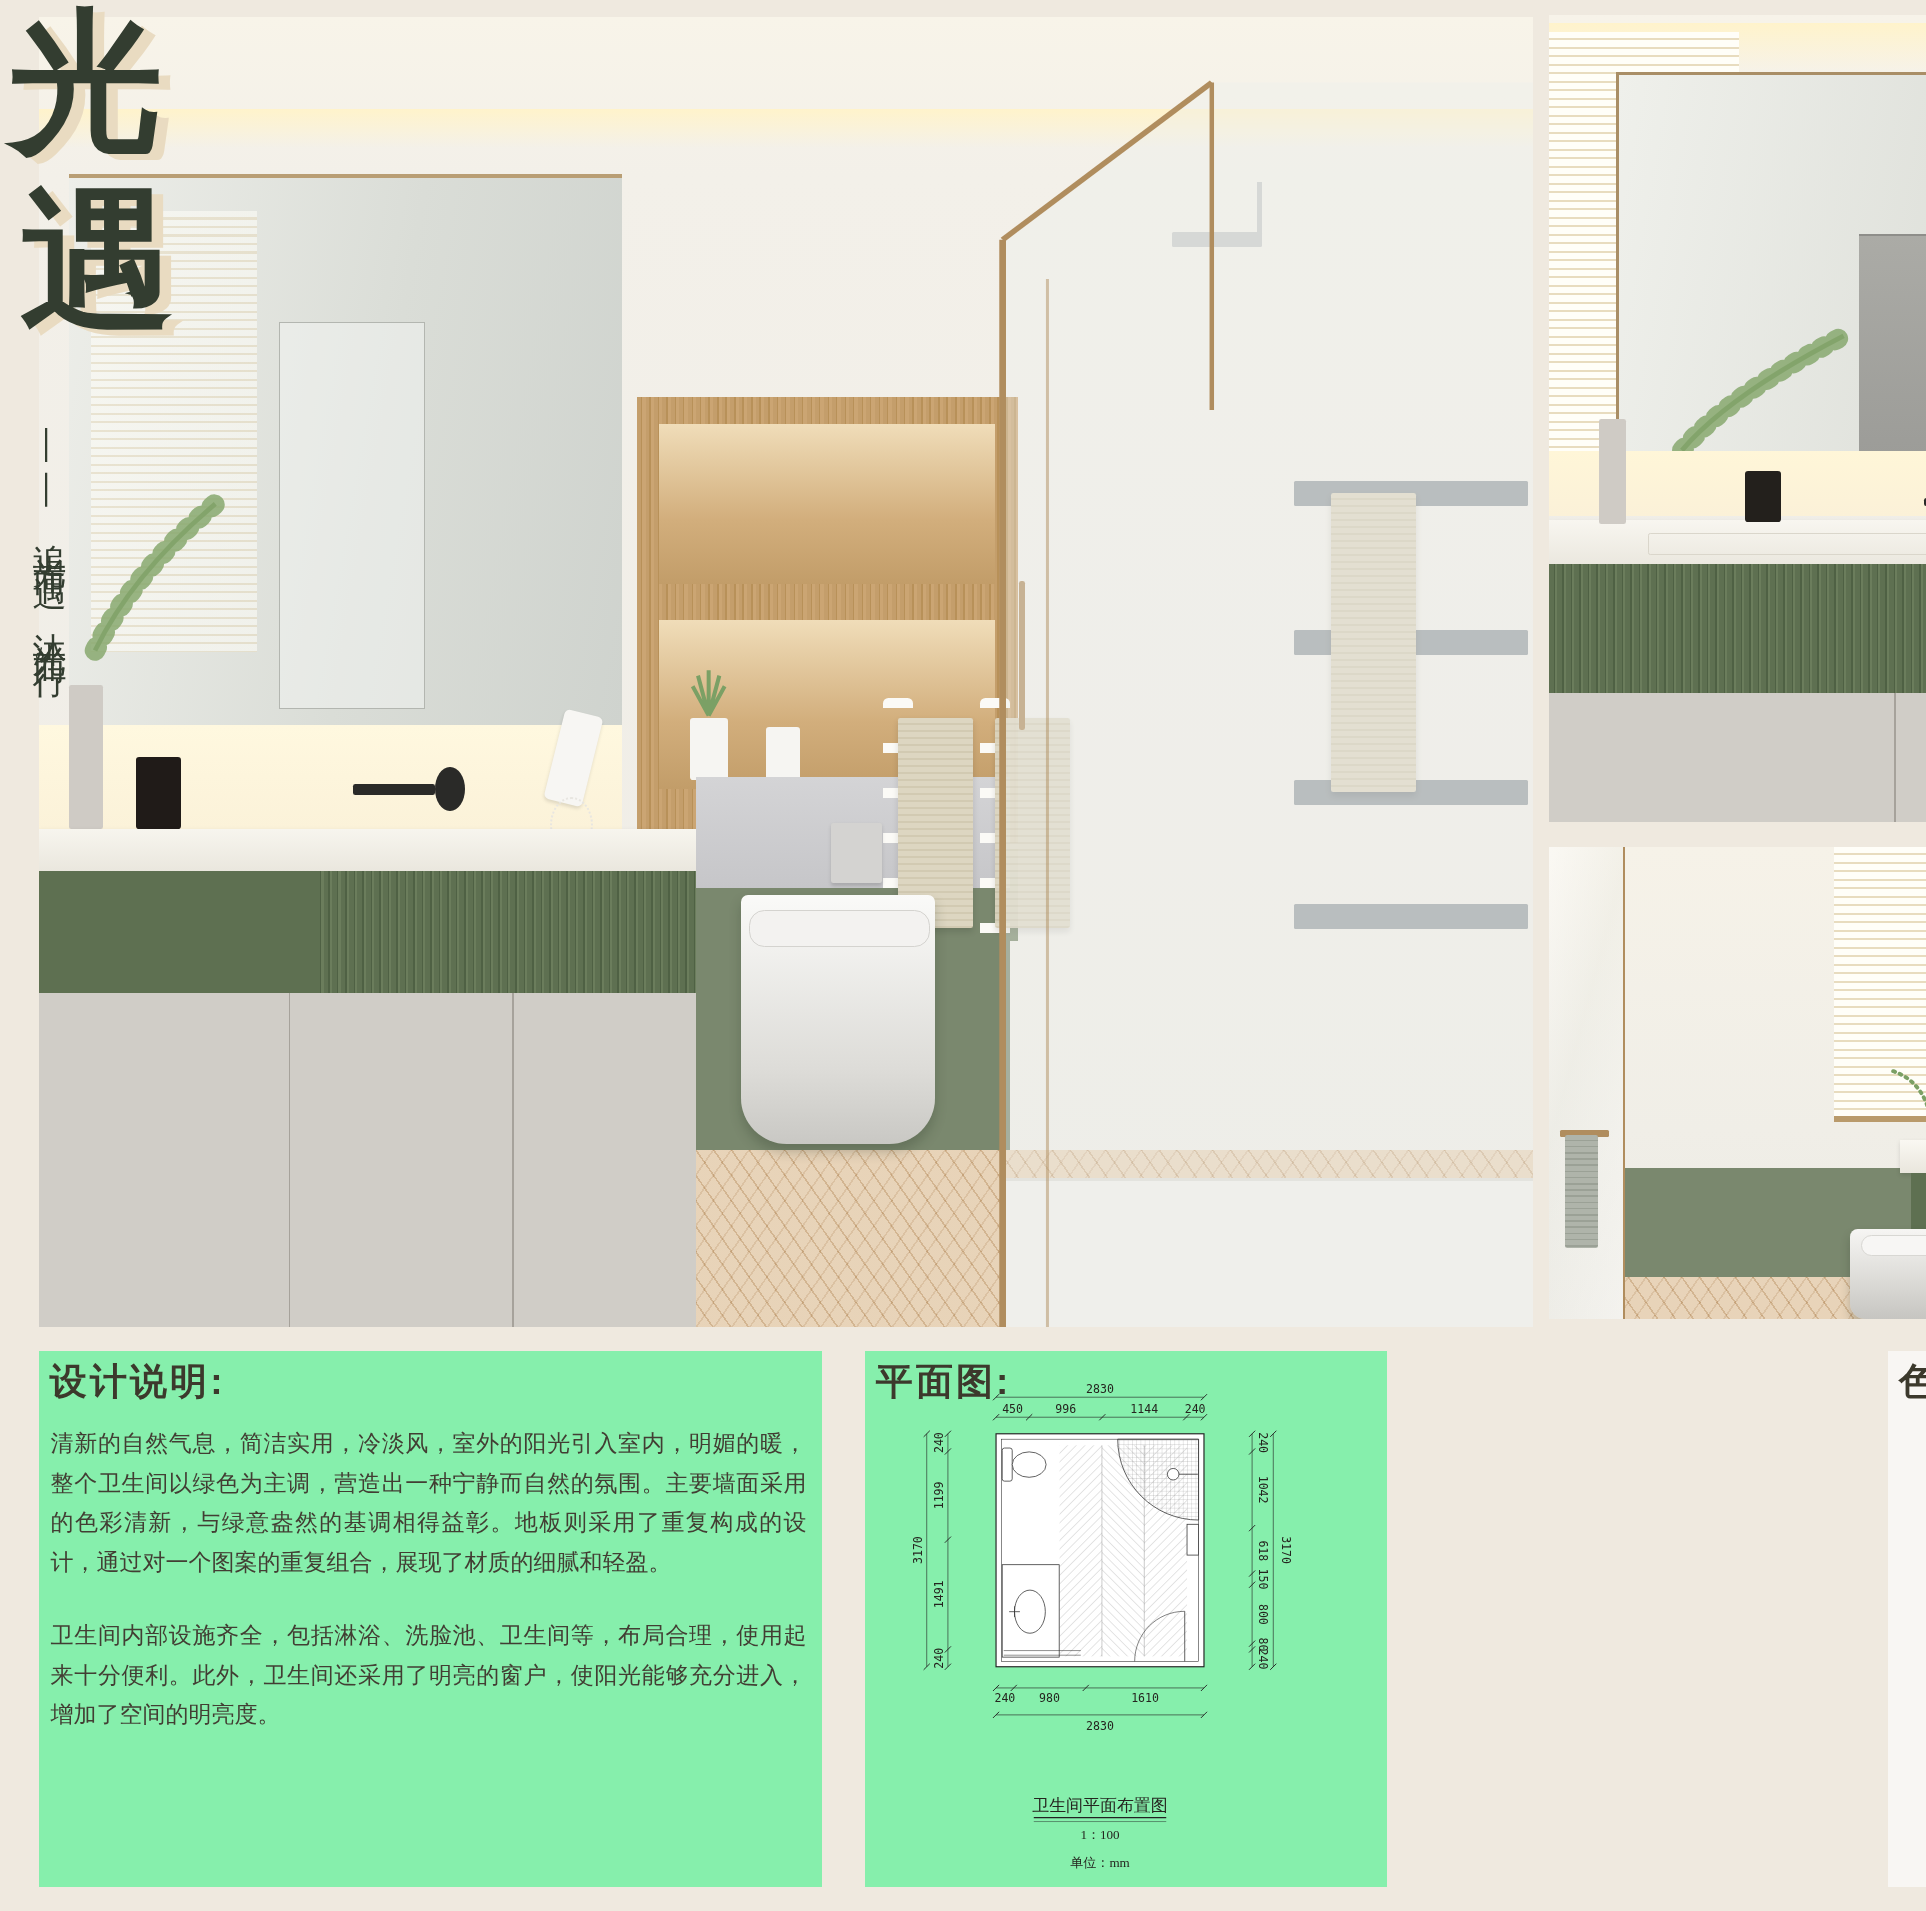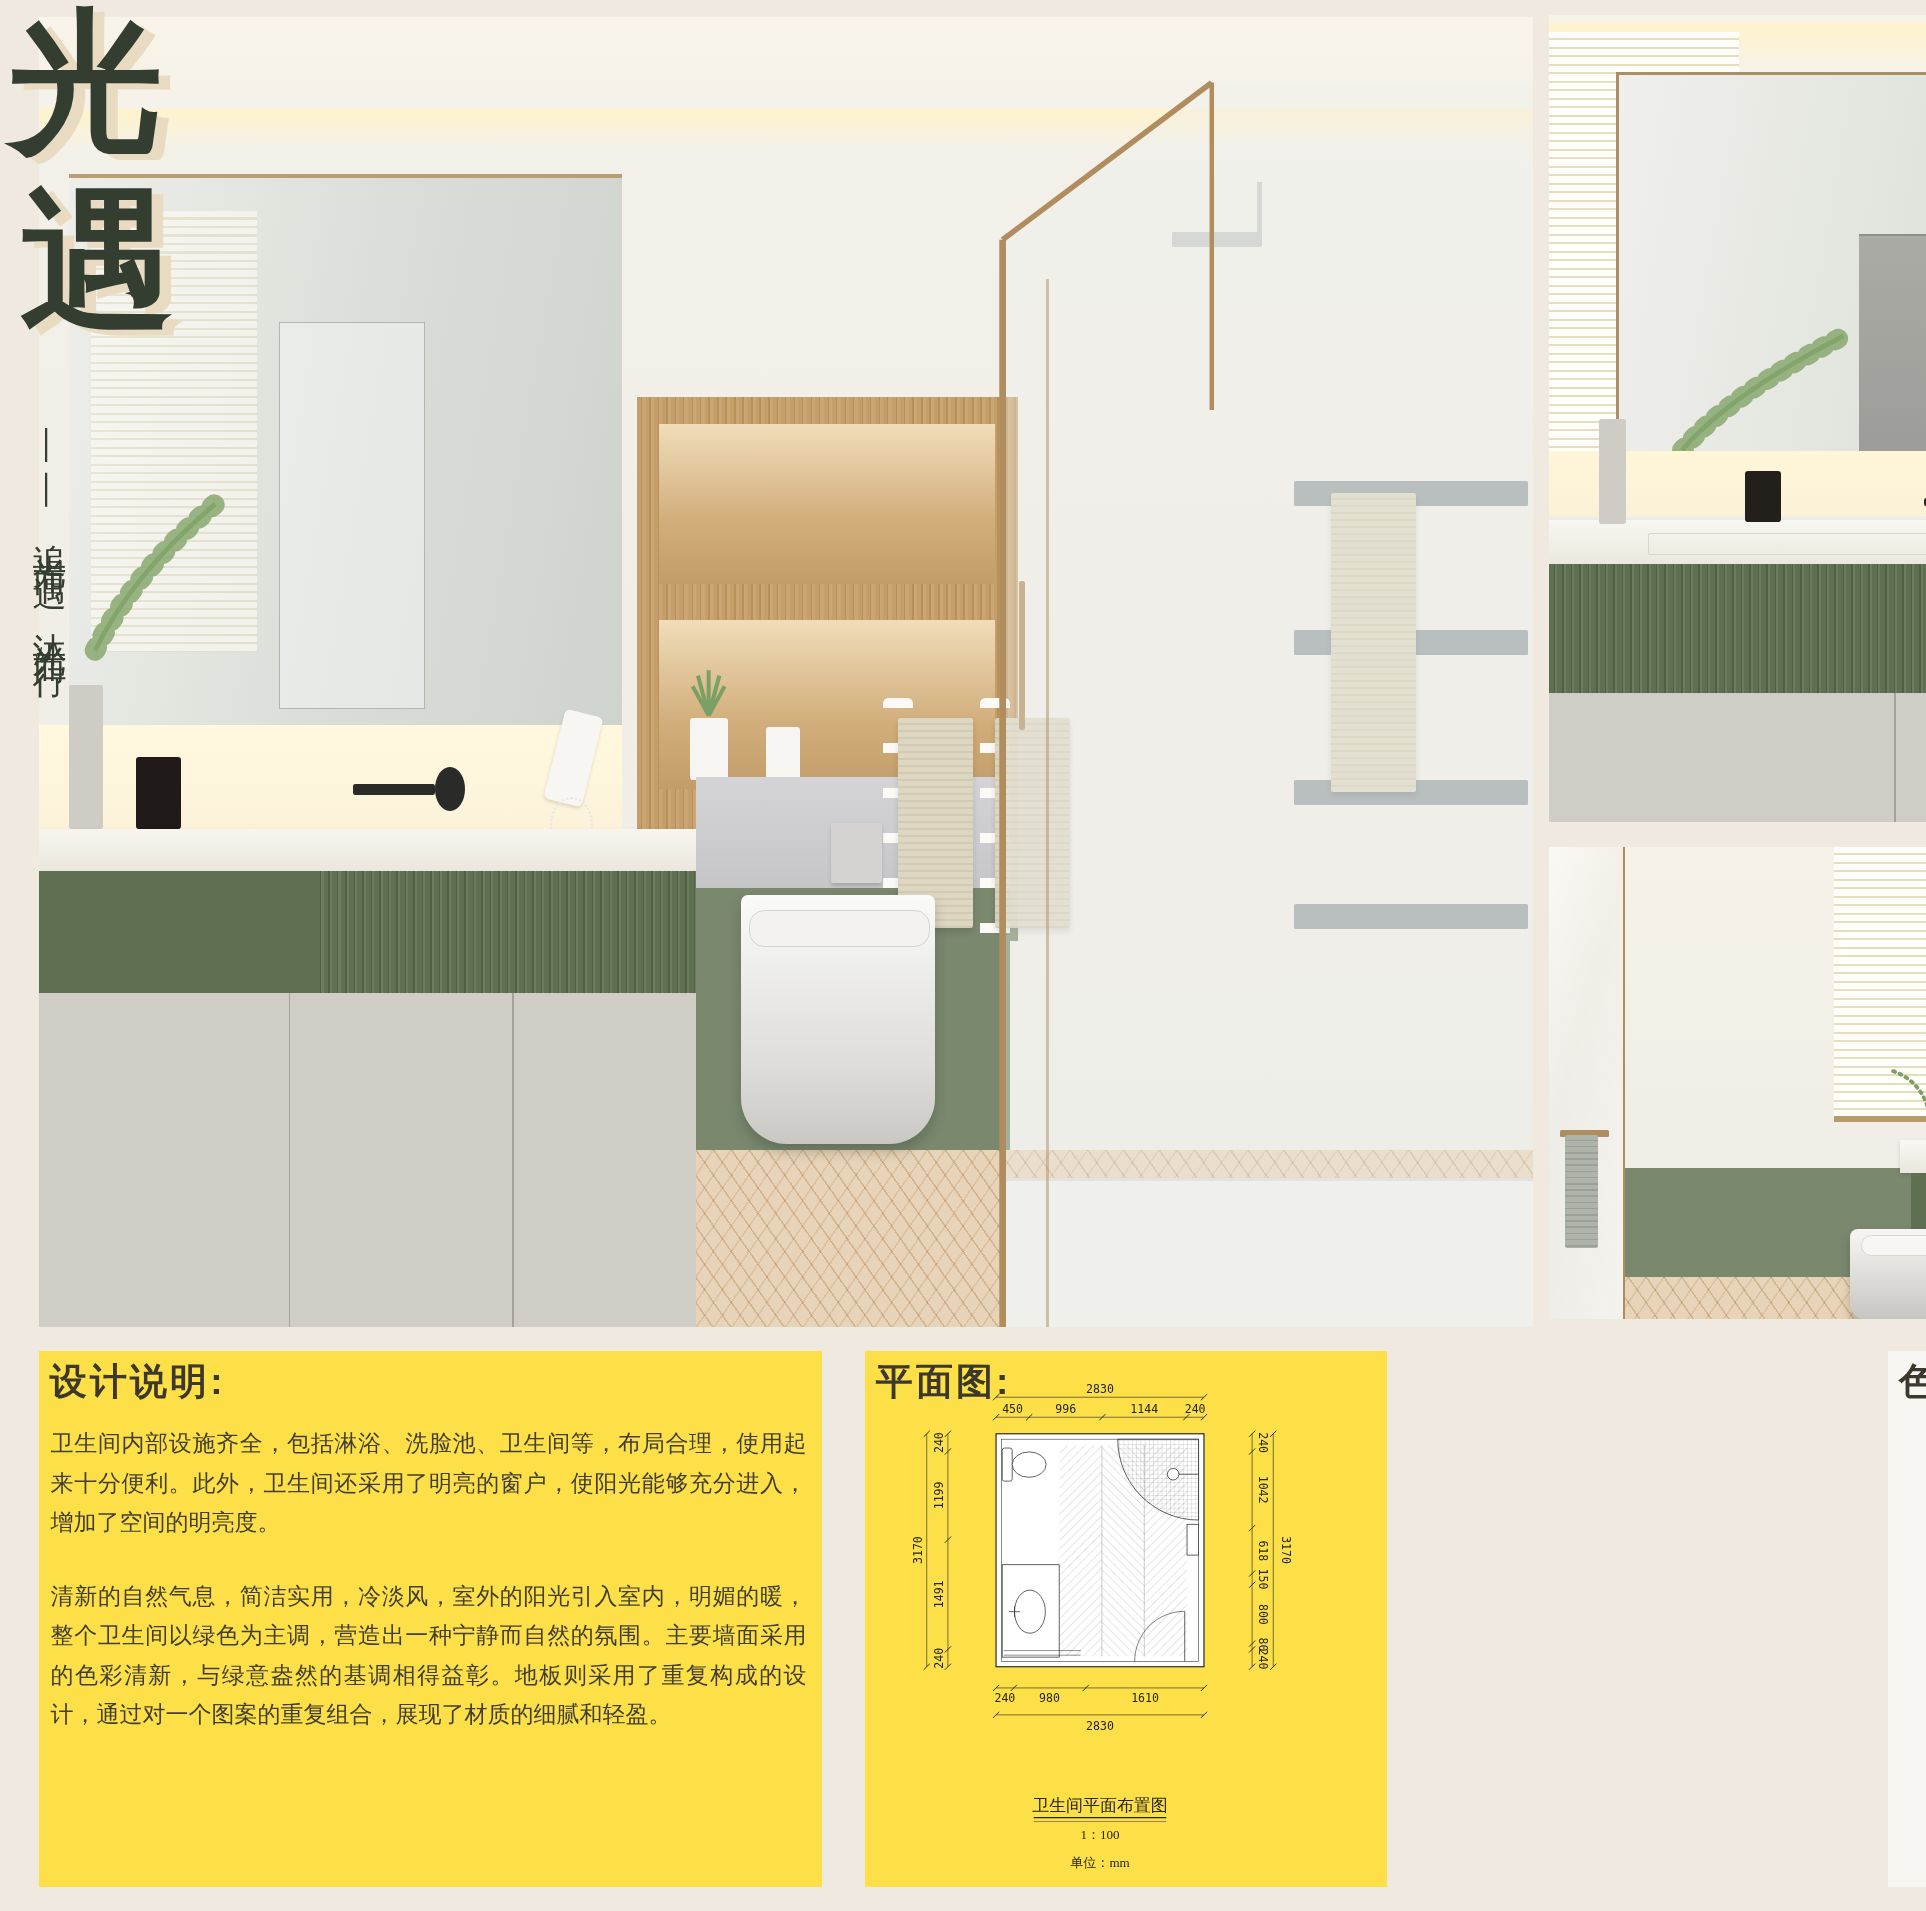--- a/index.html
+++ b/index.html
@@ -1,18 +1,18 @@
 <!DOCTYPE html>
 <html style="font-size:6.2px"><head>
 <meta charset="utf-8">
 <style>
   html,body{margin:0;padding:0;background:#EFE9DF;font-family:"Liberation Sans",sans-serif;}
   .poster{position:relative;width:2703px;height:1911px;background:#EFE9DF;overflow:hidden;}
   .a{position:absolute;}
-  .panel{position:absolute;background:#fde047;}
+  .panel{position:absolute;background:#86efac;}
   .render{position:absolute;overflow:hidden;background:#EFEDE7;}
 
   
   .wood{background:repeating-linear-gradient(90deg,#C49E6B 0 3.5px,#B89159 3.5px 5px,#CBA573 5px 8.5px);}
   .woodh{background:repeating-linear-gradient(180deg,#C49E6B 0 3.5px,#B89159 3.5px 5px,#CBA573 5px 8.5px);}
   .blinds{background:repeating-linear-gradient(180deg,#FFFEF8 0 6.2px,#E8DCBF 6.2px 8.5px);}
   .chevron{background-color:#DEC19B;
     background-image:repeating-linear-gradient(55deg,rgba(255,255,255,.20) 0 13px,rgba(148,103,58,.20) 13px 14.6px),
                      repeating-linear-gradient(-55deg,rgba(255,255,255,.12) 0 13px,rgba(148,103,58,.16) 13px 14.6px);}
   .flute{background:repeating-linear-gradient(90deg,#5E7051 0 4.6px,#4F6144 4.6px 6.2px,#6B7D5C 6.2px 8.5px);}
@@ -175,22 +175,22 @@
     </div>
 
     <div class="a glassfill" style="left:0;top:0;width:13.5%;height:100%;border-right:2.3px solid #B08D5E"></div>
     <div class="a" style="left:2%;top:60%;width:9%;height:1.4%;background:#B08D5E;border-radius:1.5px"></div>
     <div class="a towelgray" style="left:3%;top:61%;width:6%;height:24%"></div>
   </div>
 
   <div class="panel" style="left:39px;top:1351px;width:783px;height:536px">
     <div class="sec-label">设计说明:</div>
     <div class="notes-body">
+      <p>清新的自然气息，简洁实用，冷淡风，室外的阳光引入室内，明媚的暖，整个卫生间以绿色为主调，营造出一种宁静而自然的氛围。主要墙面采用的色彩清新，与绿意盎然的基调相得益彰。地板则采用了重复构成的设计，通过对一个图案的重复组合，展现了材质的细腻和轻盈。</p>
       <p>卫生间内部设施齐全，包括淋浴、洗脸池、卫生间等，布局合理，使用起来十分便利。此外，卫生间还采用了明亮的窗户，使阳光能够充分进入，增加了空间的明亮度。</p>
-      <p>清新的自然气息，简洁实用，冷淡风，室外的阳光引入室内，明媚的暖，整个卫生间以绿色为主调，营造出一种宁静而自然的氛围。主要墙面采用的色彩清新，与绿意盎然的基调相得益彰。地板则采用了重复构成的设计，通过对一个图案的重复组合，展现了材质的细腻和轻盈。</p>
     </div>
   </div>
 
   <div class="panel" style="left:865px;top:1351px;width:522px;height:536px">
     <div class="sec-label">平面图:</div>
     <svg class="plan-svg" viewBox="0 0 1355 1392" width="522" height="536" style="position:absolute;left:0;top:0">
       <defs>
         <pattern id="h1" width="16" height="16" patternUnits="userSpaceOnUse" patternTransform="rotate(45)">
           <line x1="0" y1="0" x2="0" y2="16" stroke="#777" stroke-width="1"></line>
         </pattern>

